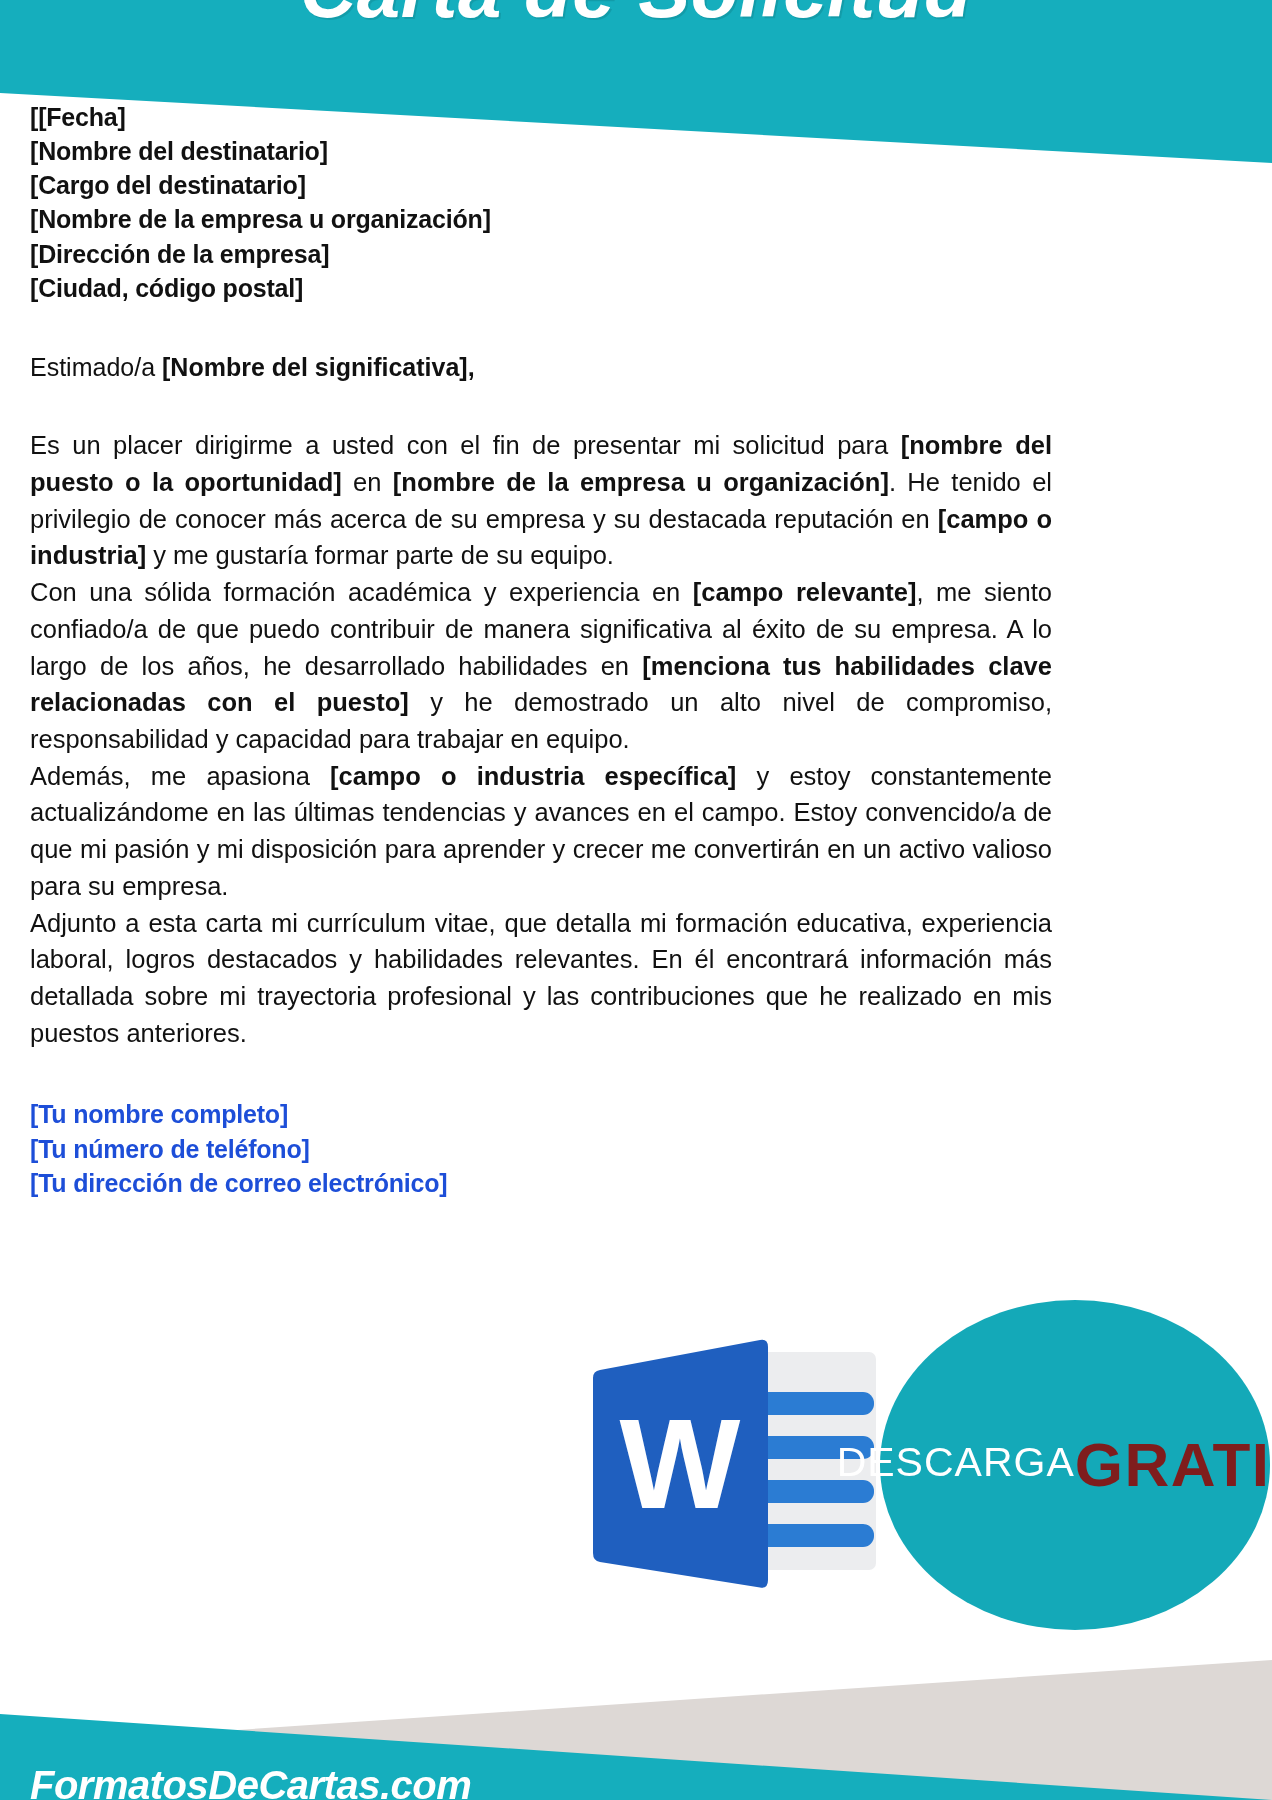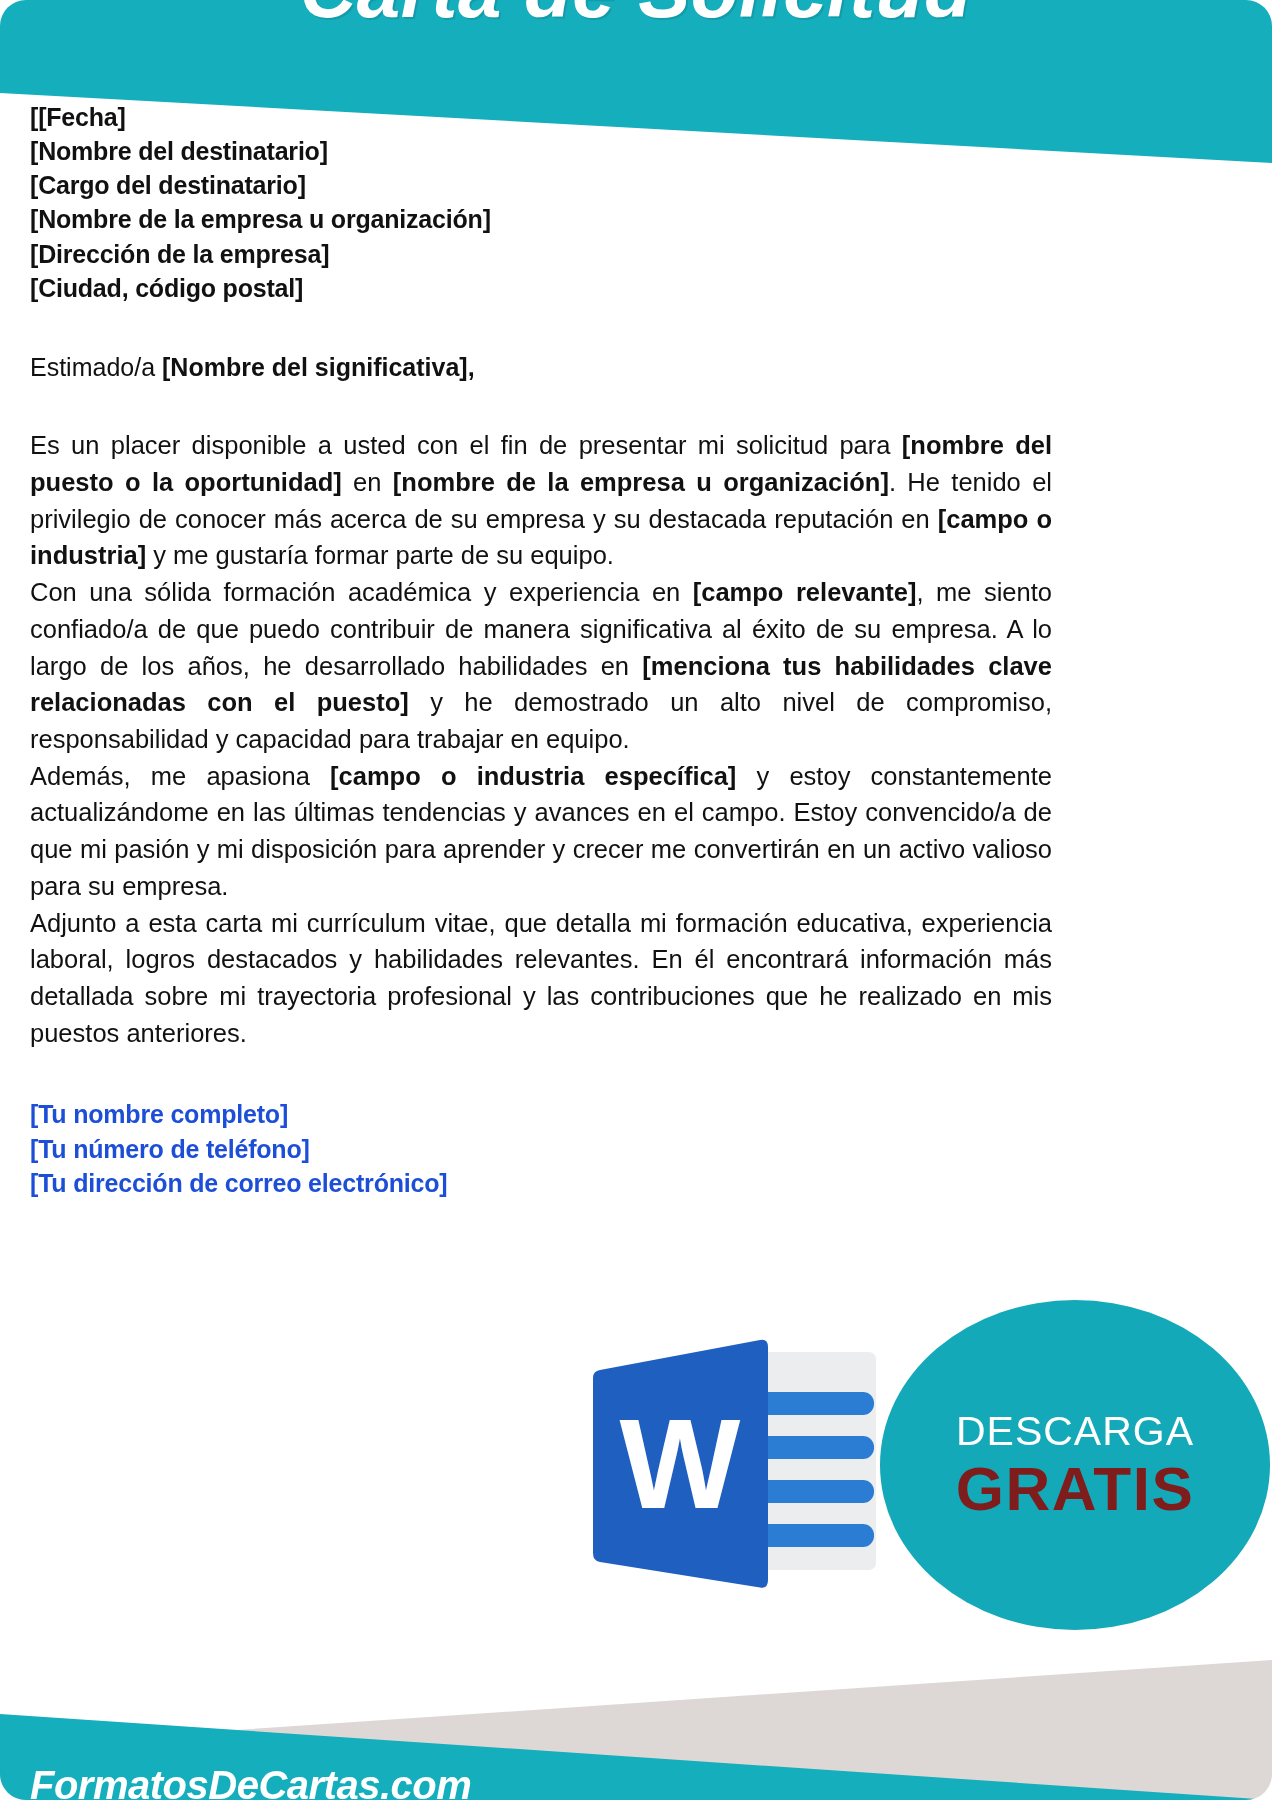--- a/index.html
+++ b/index.html
@@ -9,21 +9,20 @@
   }
   body {
     font-family: "Liberation Sans", sans-serif;
   }
   #page {
     position: relative;
     width: 1272px;
     height: 1800px;
     overflow: hidden;
     background: #ffffff;
-    border-radius: 26px;
   }
 
   
   .header-band {
     position: absolute;
     left: 0;
     top: 0;
     width: 1272px;
     height: 175px;
     background: #15AEBD;
@@ -109,21 +108,21 @@
   
   .badge {
     position: absolute;
     left: 880px;
     top: 1300px;
     width: 390px;
     height: 330px;
     border-radius: 50%;
     background: #14A9B8;
     display: flex;
-    flex-direction: column;
+    flex-direction: row;
     align-items: center;
     justify-content: center;
   }
   .badge-top {
     color: #ffffff;
     font-size: 41px;
     font-weight: normal;
     letter-spacing: 1px;
     line-height: 1;
     margin-bottom: 6px;
@@ -186,21 +185,21 @@
       <div>[Nombre de la empresa u organización]</div>
       <div>[Dirección de la empresa]</div>
       <div>[Ciudad, código postal]</div>
     </div>
 
     <div class="salutation">
       <span>Estimado/a </span><b>[Nombre del significativa],</b>
     </div>
 
     <div class="body-copy" id="paragraphs">
-        <p><span>Es un placer disponible a usted con el fin de presentar mi solicitud para </span><b>[nombre del puesto o la oportunidad]</b><span> en </span><b>[nombre de la empresa u organización]</b><span>. He tenido el privilegio de conocer más acerca de su empresa y su destacada reputación en </span><b>[campo o industria]</b><span> y me gustaría formar parte de su equipo.</span></p>
+        <p><span>Es un placer dirigirme a usted con el fin de presentar mi solicitud para </span><b>[nombre del puesto o la oportunidad]</b><span> en </span><b>[nombre de la empresa u organización]</b><span>. He tenido el privilegio de conocer más acerca de su empresa y su destacada reputación en </span><b>[campo o industria]</b><span> y me gustaría formar parte de su equipo.</span></p>
         <p><span>Con una sólida formación académica y experiencia en </span><b>[campo relevante]</b><span>, me siento confiado/a de que puedo contribuir de manera significativa al éxito de su empresa. A lo largo de los años, he desarrollado habilidades en </span><b>[menciona tus habilidades clave relacionadas con el puesto]</b><span> y he demostrado un alto nivel de compromiso, responsabilidad y capacidad para trabajar en equipo.</span></p>
         <p><span>Además, me apasiona </span><b>[campo o industria específica]</b><span> y estoy constantemente actualizándome en las últimas tendencias y avances en el campo. Estoy convencido/a de que mi pasión y mi disposición para aprender y crecer me convertirán en un activo valioso para su empresa.</span></p>
         <p><span>Adjunto a esta carta mi currículum vitae, que detalla mi formación educativa, experiencia laboral, logros destacados y habilidades relevantes. En él encontrará información más detallada sobre mi trayectoria profesional y las contribuciones que he realizado en mis puestos anteriores.</span></p>
       </div>
 
 
     <div class="signature">
       <div>[Tu nombre completo]</div>
       <div>[Tu número de teléfono]</div>
       <div>[Tu dirección de correo electrónico]</div>

